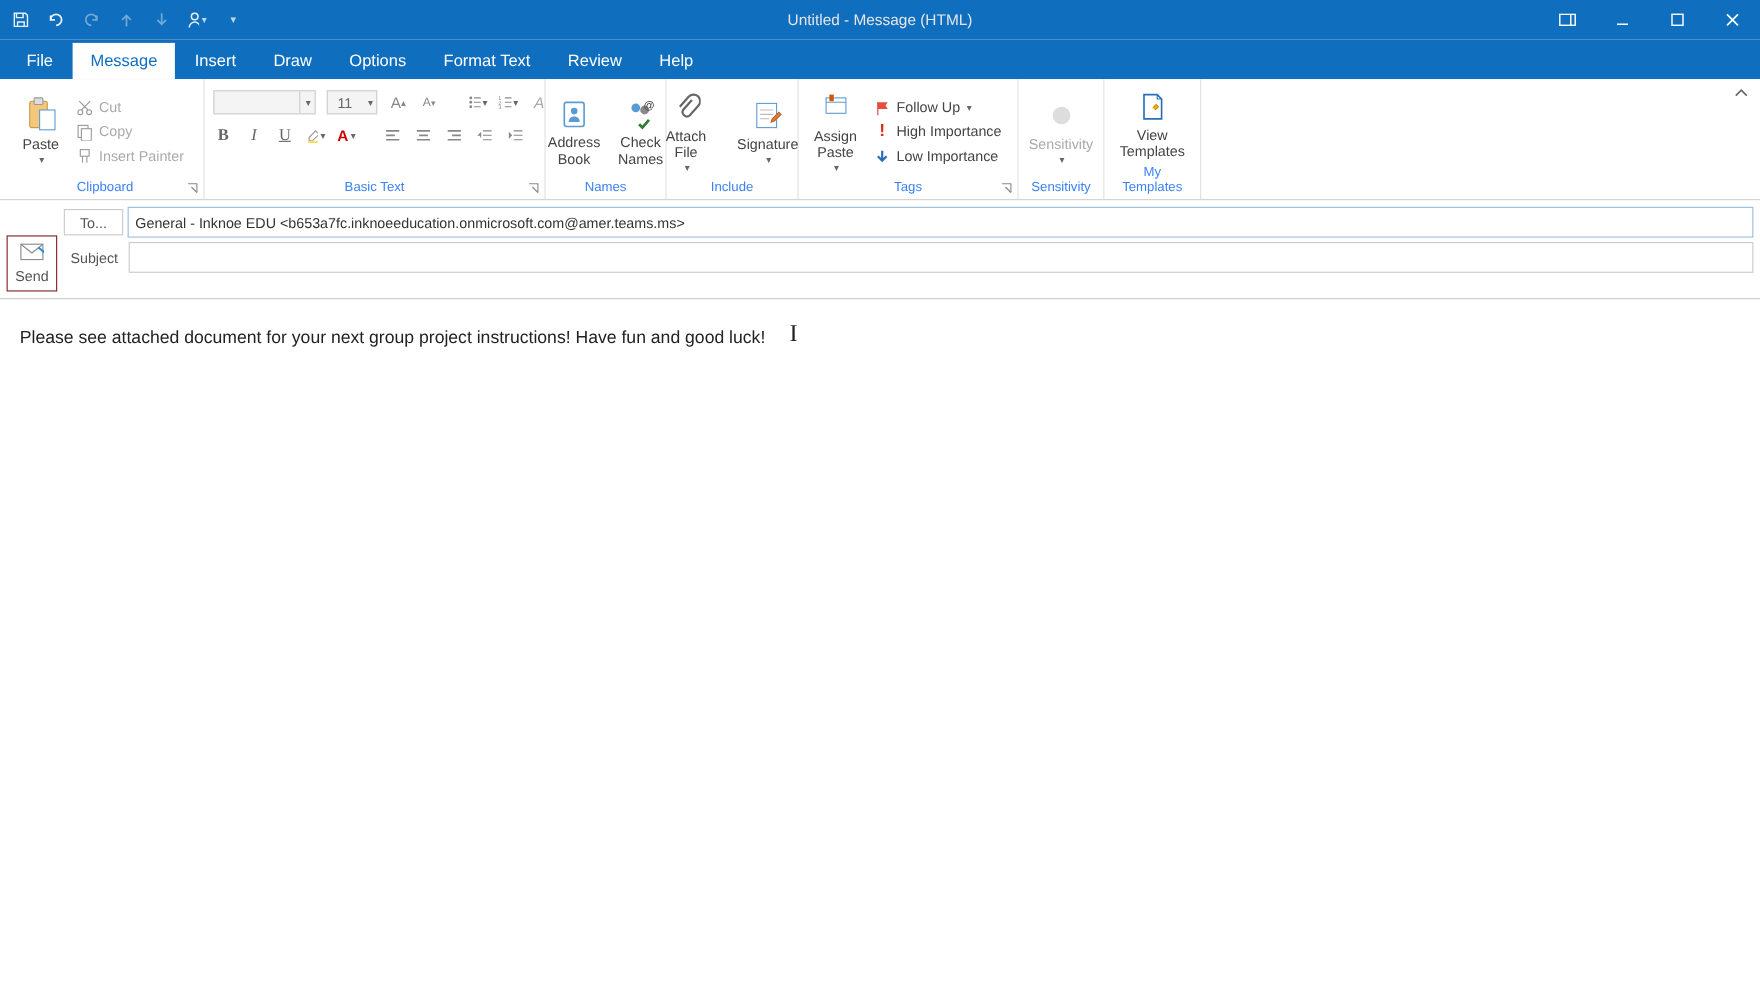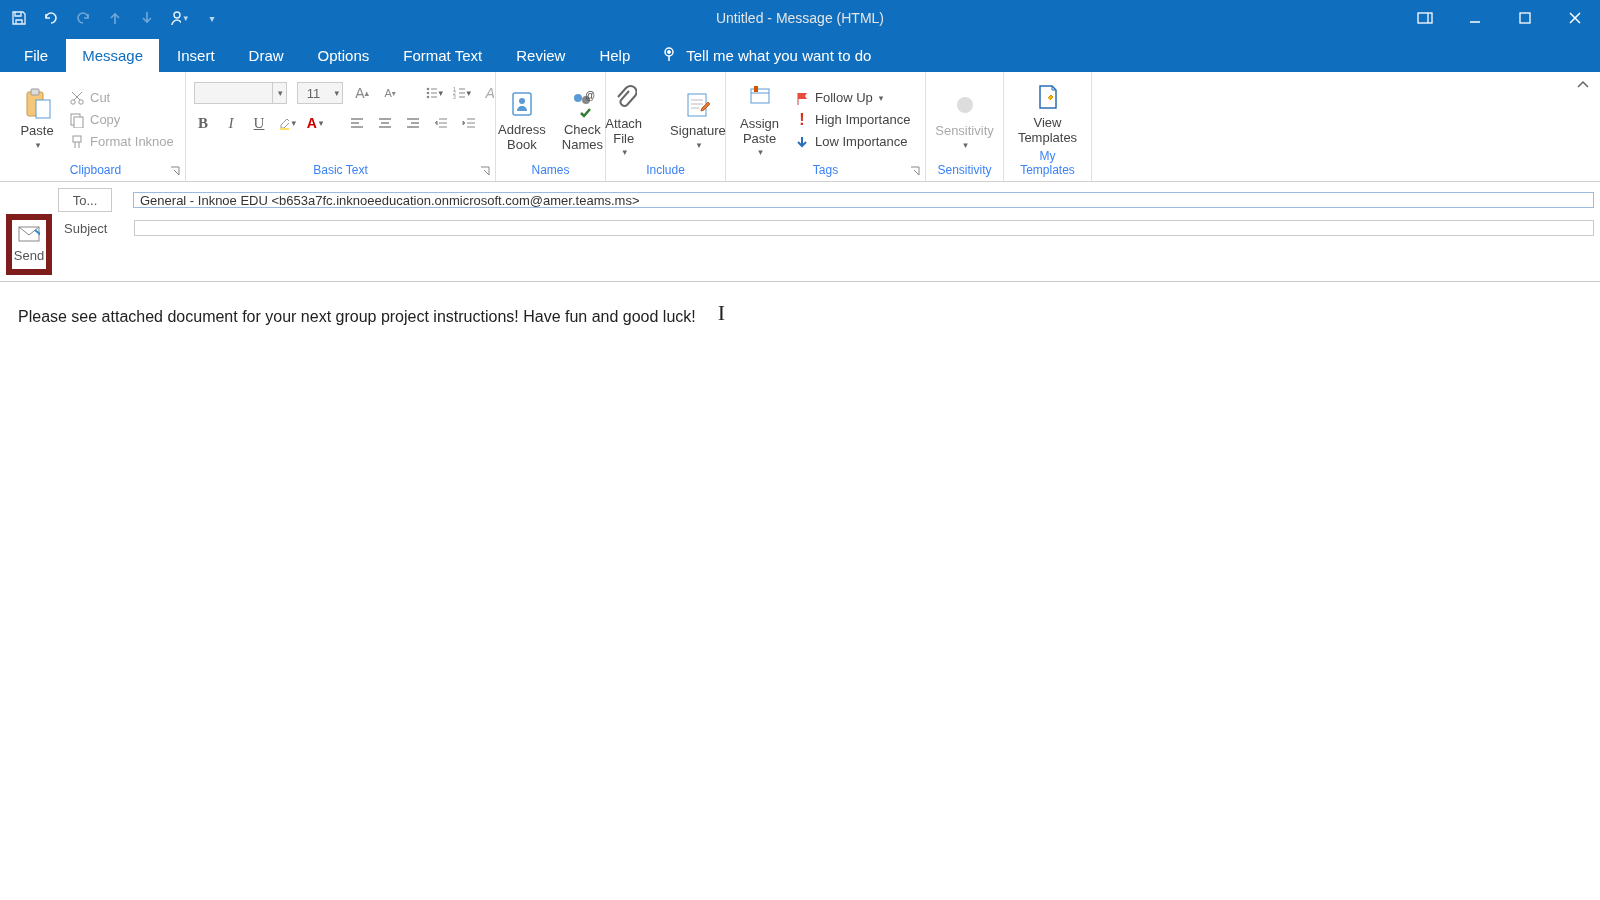--- a/index.html
+++ b/index.html
@@ -87,37 +87,37 @@
 
 .compose {
   display: flex;
   border-bottom: 1px solid #c9c9c9;
   background: #fff;
   padding: 6px;
   gap: 6px;
 }
 .send-box {
   width: 46px;
-  border: 6px solid #7f1d1d;
+  border: 1px solid #7f1d1d;
   display: flex; flex-direction: column; align-items: center; justify-content: center;
   gap: 6px;
   padding: 6px 0;
   font-size: 13px; color: #555; margin-top: 26px;
 }
 .send-box .env { width: 22px; height: 16px; }
 .fields { flex: 1; display: flex; flex-direction: column; gap: 4px; }
-.field { display: flex; align-items: center; gap: 21px; }
+.field { display: flex; align-items: center; gap: 4px; }
 .field .lbl {
   min-width: 54px; height: 24px; border: 1px solid #c9c9c9;
   display: flex; align-items: center; justify-content: center;
   font-size: 13px; color: #555; padding: 0 6px;
 }
 .field .lbl.noborder { border: none; justify-content: flex-start; }
 .field input {
-  flex: 1; height: 16px; border: 1px solid #9bbbe0;
+  flex: 1; height: 28px; border: 1px solid #9bbbe0;
   padding: 0 6px; font-size: 13px; color: #333; outline:none;
 }
 .field input.plain { border-color: #c9c9c9; }
 
 
 .body-area {
   position: relative;
   padding: 20px 18px;
   font-size: 16px;
   color: #222;
@@ -207,28 +207,20 @@
 
 <div class="tabstrip">
   <div class="tab">File</div>
   <div class="tab active">Message</div>
   <div class="tab">Insert</div>
   <div class="tab">Draw</div>
   <div class="tab">Options</div>
   <div class="tab">Format Text</div>
   <div class="tab">Review</div>
   <div class="tab">Help</div>
-  <div class="tellme">
-    <svg width="18" height="18" viewBox="0 0 18 18">
-        <circle cx="9" cy="6" r="4" fill="none" stroke-width="1.5"></circle>
-        <path d="M9 10v5" stroke-width="1.5"></path>
-        <circle cx="9" cy="6" r="1.5" fill="#fff"></circle>
-      </svg>
-    <span>Tell me what you want to do</span>
-  </div>
 </div>
 
 <div class="ribbon">
 
   <div class="group" style="width:180px">
     <div class="group-body">
       <div class="big-btn">
         <span class="ico">
           <svg width="30" height="34">
               <rect x="5" y="4" width="16" height="24" rx="2" fill="#f5c77a" stroke="#c89b4a"></rect>
@@ -259,21 +251,21 @@
           </span>
           <span>Copy</span>
         </div>
         <div class="small-row dim">
           <span class="ico">
             <svg width="16" height="16">
                 <rect x="4" y="2" width="8" height="6" fill="none" stroke="#999"></rect>
                 <path d="M6 8v6M10 8v6" stroke="#999"></path>
               </svg>
           </span>
-          <span>Format Inknoe</span>
+          <span>Insert Painter</span>
         </div>
       </div>
     </div>
     <div class="group-label">Clipboard</div>
     <span class="launcher">
       <svg width="12" height="12">
           <path d="M2 2h8v8" fill="none" stroke="#888"></path>
           <path d="M5 5l5 5" stroke="#888"></path>
         </svg>
     </span>

